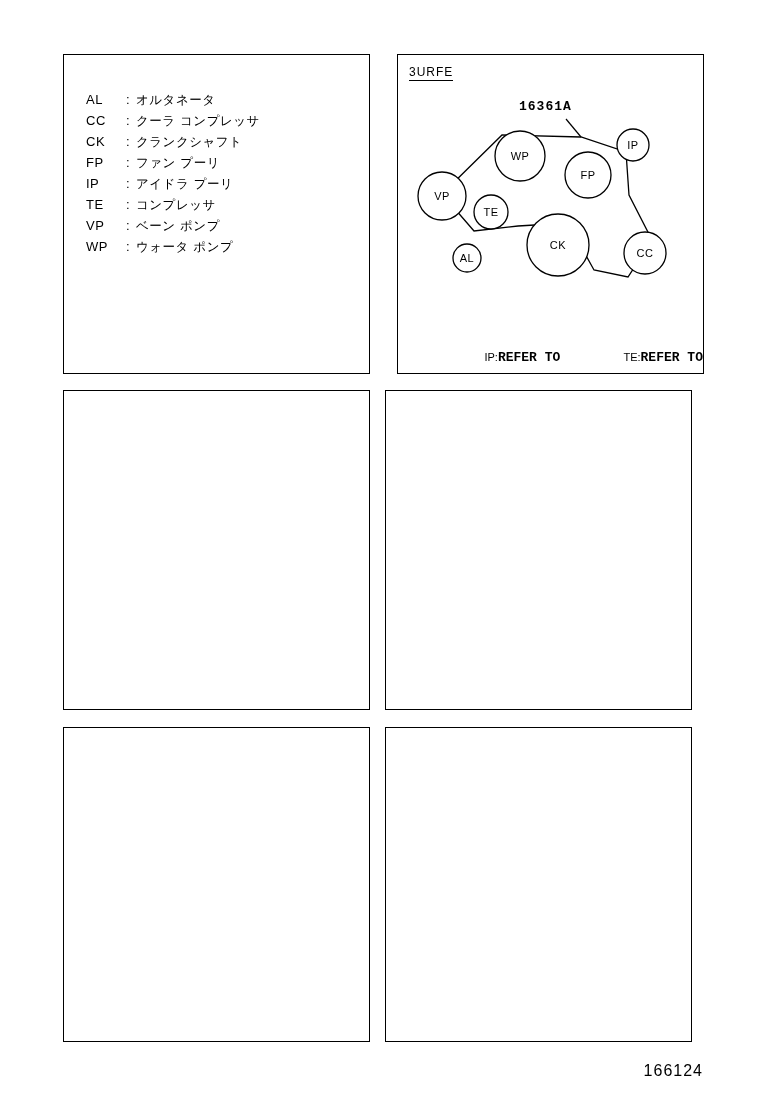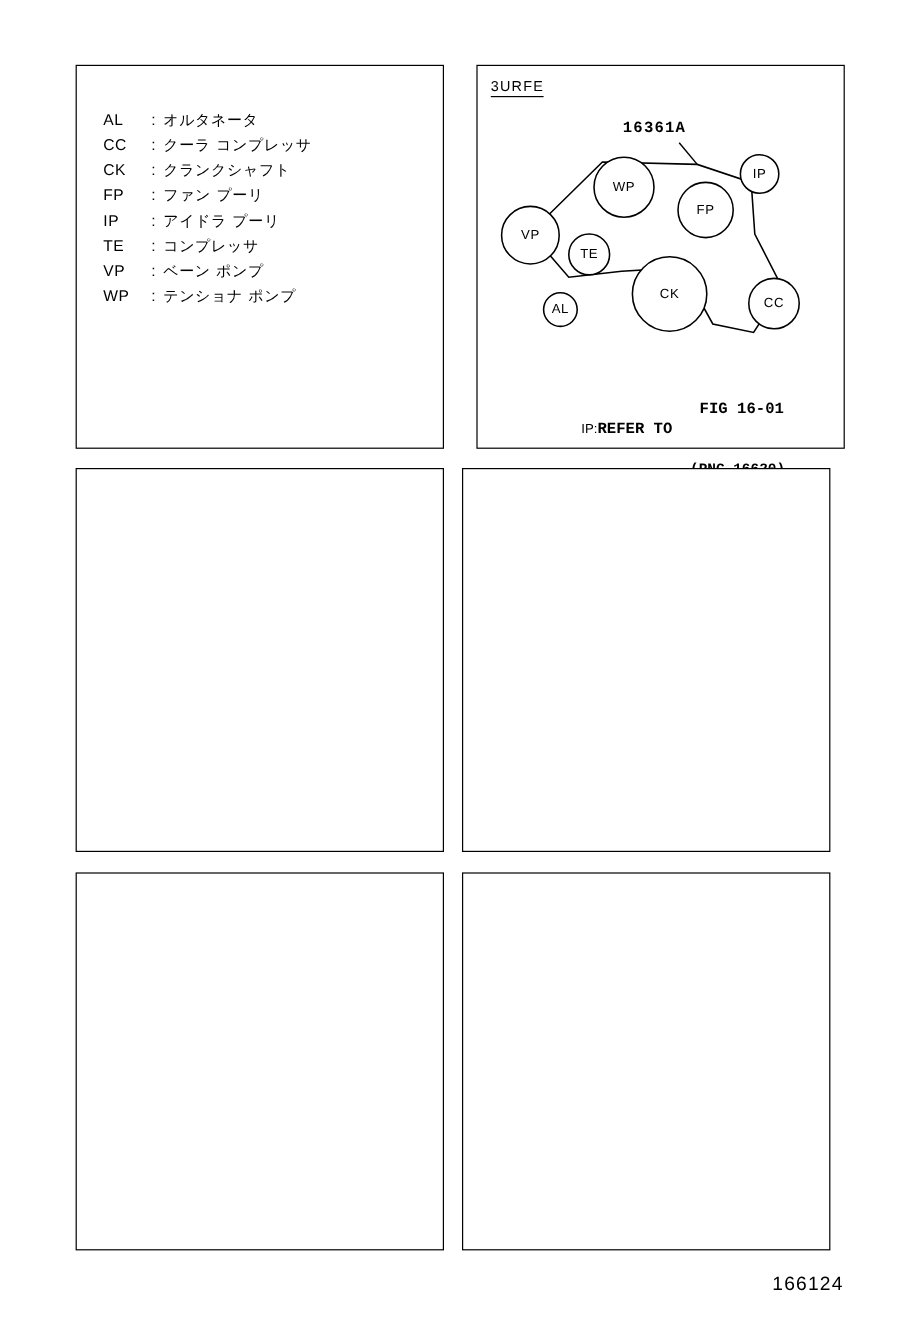--- a/index.html
+++ b/index.html
@@ -178,21 +178,21 @@
 
       <div class="legend-row">
         <span class="legend-code">VP</span>
         <span class="legend-colon">:</span>
         <span class="legend-name">ベーン ポンプ</span>
       </div>
 
       <div class="legend-row">
         <span class="legend-code">WP</span>
         <span class="legend-colon">:</span>
-        <span class="legend-name">テンショナ ポンプ</span>
+        <span class="legend-name">ウォータ ポンプ</span>
       </div>
 
     </div>
   </div>
 
   <div class="panel" id="panel-diagram">
 
     <div class="engine-code">3URFE</div>
 
     <div class="part-number">16361A</div>
@@ -224,20 +224,23 @@
 
     <div class="refer-block" id="refer-ip">
       <div>
         <span class="refer-prefix">IP:</span><span>REFER TO</span>
       </div>
       <div style="padding-left:22px;">FIG 16-01</div>
       <div class="small" style="padding-left:14px;">(PNC 16603)</div>
     </div>
 
     <div class="refer-block" id="refer-te">
+      <div>
+        <span class="refer-prefix">TE:</span><span>REFER TO</span>
+      </div>
       <div style="padding-left:22px;">FIG 16-01</div>
       <div class="small" style="padding-left:14px;">(PNC 16620)</div>
     </div>
 
   </div>
 
   <div class="panel" id="panel-empty-1"></div>
   <div class="panel" id="panel-empty-2"></div>
   <div class="panel" id="panel-empty-3"></div>
   <div class="panel" id="panel-empty-4"></div>

